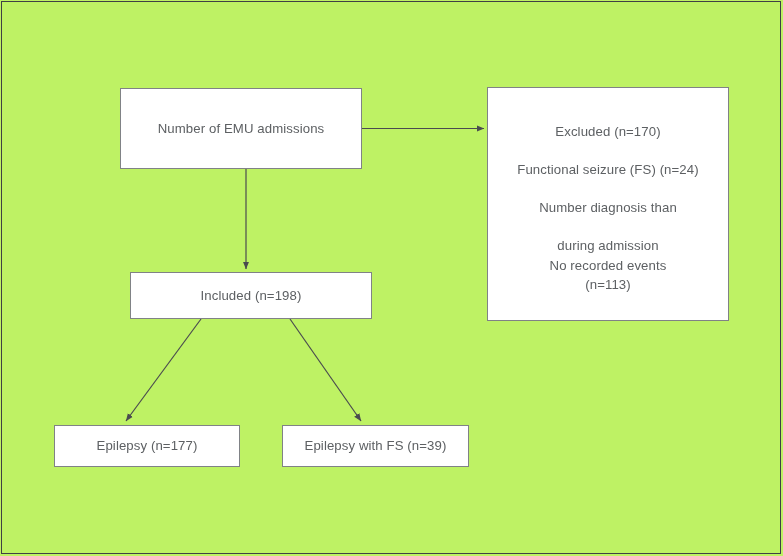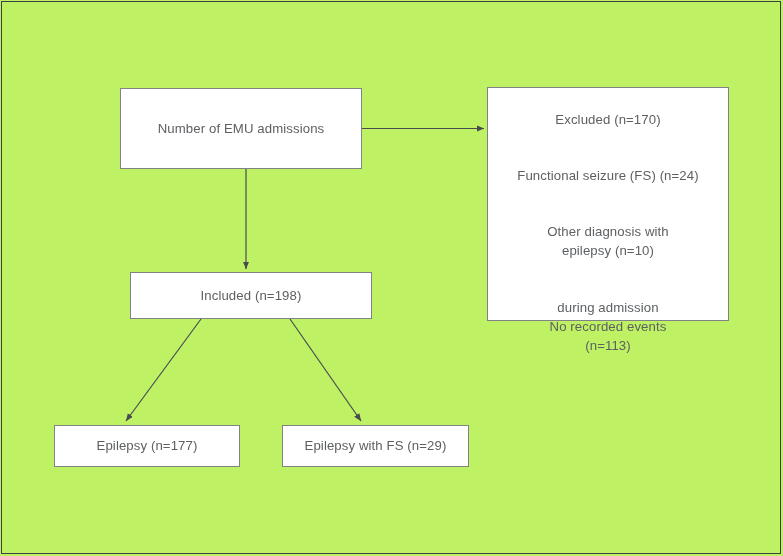--- a/index.html
+++ b/index.html
@@ -49,39 +49,39 @@
     white-space: nowrap;
   }
 
   
   #box-screened {
     left: 120px; top: 88px; width: 242px; height: 81px;
   }
   #box-excluded {
     left: 487px; top: 87px; width: 242px; height: 234px;
     justify-content: flex-start;
-    padding-top: 22px;
+    padding-top: 34px;
   }
   #box-included {
     left: 120px; top: 272px; width: 242px; height: 47px; margin-left: 10px;
   }
   #box-epilepsy {
     left: 37px; top: 425px; width: 186px; height: 42px; margin-left: 17px;
   }
   #box-epilepsy-fs {
     left: 282px; top: 425px; width: 187px; height: 42px;
   }
 
   
   .excl-group {
     display: block;
     text-align: center;
   }
   .excl-group + .excl-group {
-    margin-top: 37px;
+    margin-top: 19px;
   }
 
   
   #connectors {
     position: absolute;
     left: 0; top: 0;
     width: 783px;
     height: 556px;
     pointer-events: none;
   }
@@ -114,35 +114,34 @@
   </div>
 
   <div class="flow-box" id="box-excluded">
     <span class="excl-group">
       <span class="line">Excluded (n=170)</span>
     </span>
     <span class="excl-group">
       <span class="line">Functional seizure (FS) (n=24)</span>
     </span>
     <span class="excl-group">
-      <span class="line">Other diagnosis with</span>
-      <span class="line">epilepsy (n=10)</span>
+      <span class="line">Number diagnosis than</span>
     </span>
     <span class="excl-group">
       <span class="line">during admission</span>
       <span class="line">No recorded events</span>
       <span class="line">(n=113)</span>
     </span>
   </div>
 
   <div class="flow-box" id="box-included">
     <span class="line">Included (n=198)</span>
   </div>
 
   <div class="flow-box" id="box-epilepsy">
     <span class="line">Epilepsy (n=177)</span>
   </div>
 
   <div class="flow-box" id="box-epilepsy-fs">
-    <span class="line">Epilepsy with FS (n=29)</span>
+    <span class="line">Epilepsy with FS (n=39)</span>
   </div>
 
 </div>
 
 </body></html>

